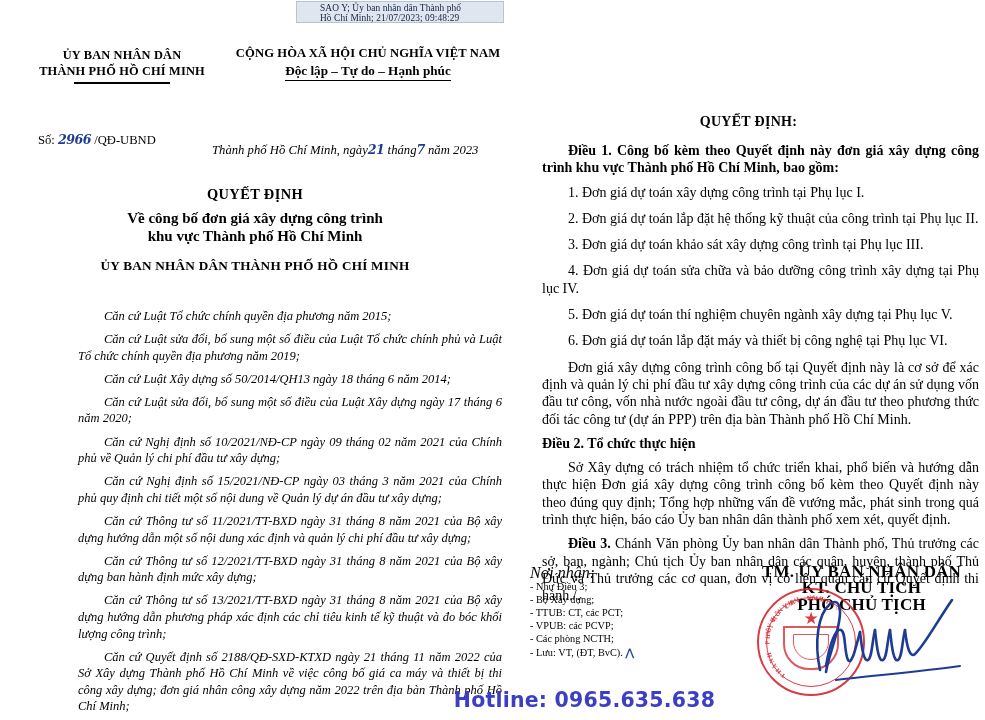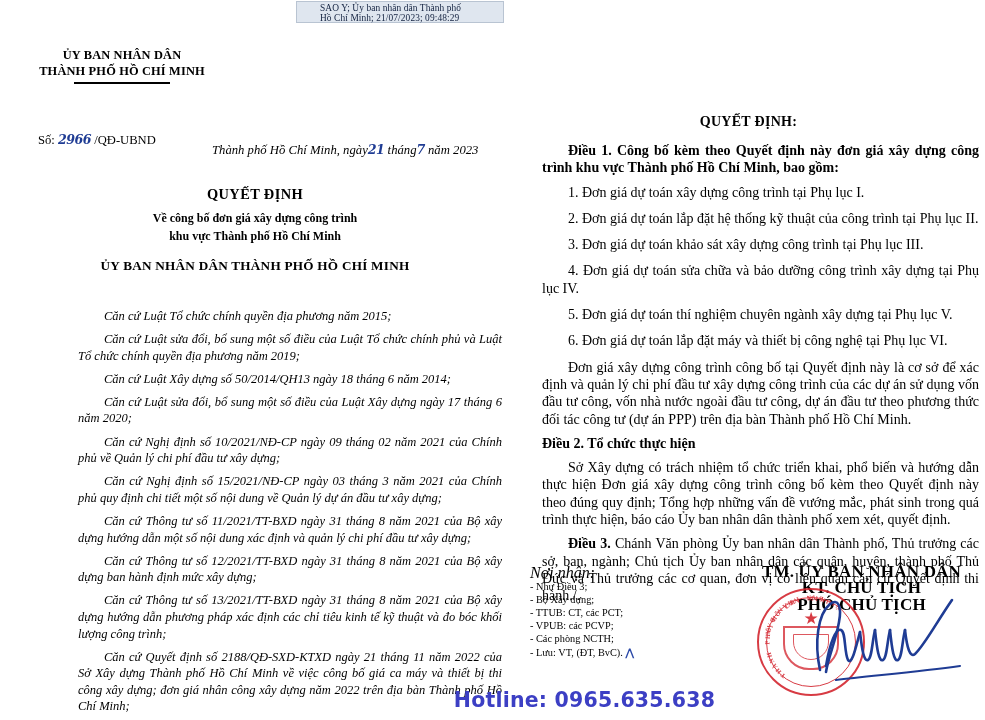--- a/index.html
+++ b/index.html
@@ -127,21 +127,21 @@
     font-size: 14.4px;
     letter-spacing: .4px;
   }
   .title-sub {
     position: absolute;
     left: 55px;
     top: 173px;
     width: 400px;
     text-align: center;
     font-weight: bold;
-    font-size: 12px;
+    font-size: 15px;
     line-height: 18px;
   }
   .title-ubnd {
     position: absolute;
     left: 0;
     top: 222px;
     width: 510px;
     text-align: center;
     font-weight: bold;
     font-size: 13.2px;
@@ -316,20 +316,24 @@
     <div>Hồ Chí Minh; 21/07/2023; 09:48:29</div>
   </div>
 
   <div class="col-left">
 
     <div class="head-row">
       <div class="org">
         <div>ỦY BAN NHÂN DÂN</div>
         <div>THÀNH PHỐ HỒ CHÍ MINH</div>
         <div class="rule"></div>
+      </div>
+      <div class="nation">
+        <div class="l1">CỘNG HÒA XÃ HỘI CHỦ NGHĨA VIỆT NAM</div>
+        <div class="l2">Độc lập – Tự do – Hạnh phúc</div>
       </div>
     </div>
 
     <div class="sohieu">
       <span>Số:</span>
       <span class="ink">2966</span>
       <span>/QĐ-UBND</span>
     </div>
 
     <div class="datum">

